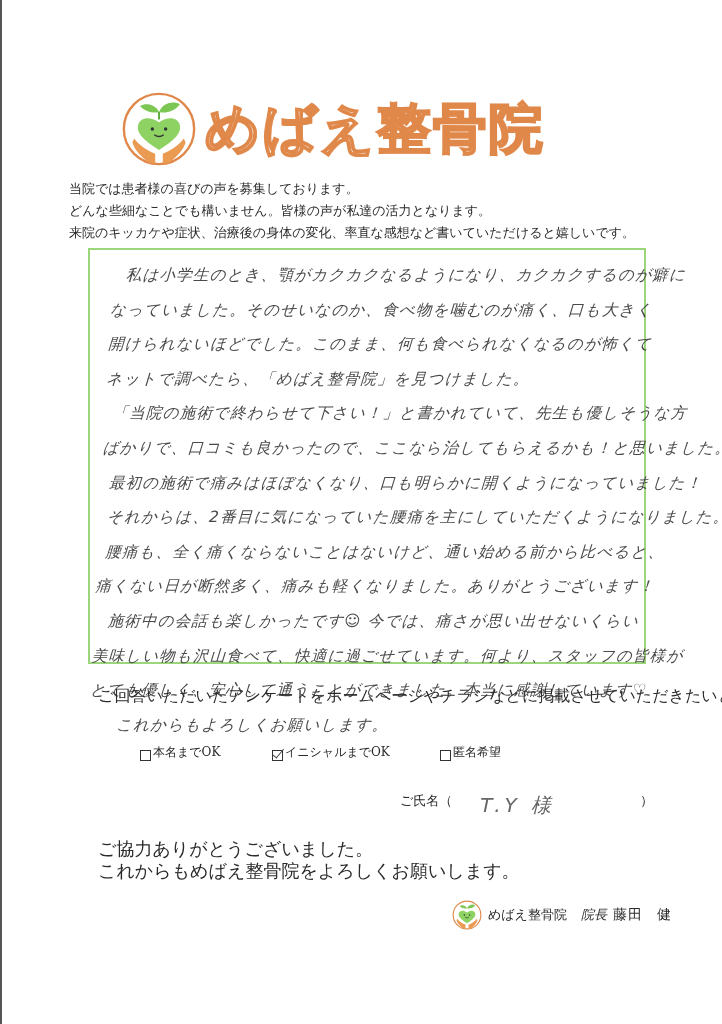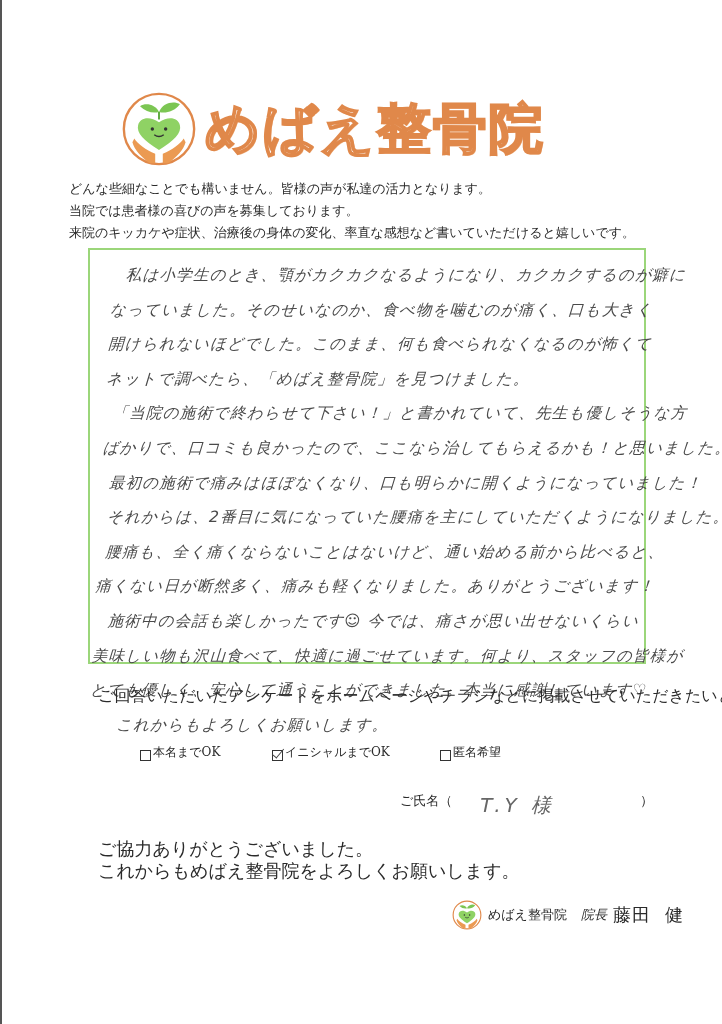--- a/index.html
+++ b/index.html
@@ -54,21 +54,21 @@
     color: #666; letter-spacing: 4px; width: 160px;
   }
 
   .closing { position: absolute; left: 98px; top: 838px; font-size: 18px; line-height: 22px; }
   .closing p { margin: 0; white-space: nowrap; }
 
   .signature { position: absolute; left: 452px; top: 900px; display: flex; align-items: center; white-space: nowrap; font-size: 13px; }
   .signature .mini-mark { width: 30px; height: 30px; margin-right: 6px; }
   .signature .clinic { margin-right: 14px; }
   .signature .title { margin-right: 6px; font-style: italic; }
-  .signature .person { font-size: 18px; letter-spacing: 1px; }
+  .signature .person { font-size: 14px; letter-spacing: 1px; }
   .signature .person .gap { display: inline-block; width: 14px; }
 </style>
 </head>
 <body>
 
 <div class="scan-edge"></div>
 
 <div class="logo">
   <svg class="logo-mark" viewBox="0 0 80 80">
     <circle cx="40" cy="40" r="37" fill="#fff" stroke="#e0884a" stroke-width="2.5"></circle>
@@ -79,22 +79,22 @@
     <circle cx="33" cy="40" r="1.8" fill="#333"></circle>
     <circle cx="47" cy="40" r="1.8" fill="#333"></circle>
     <path d="M35 46 Q40 50 45 46" stroke="#333" stroke-width="1.5" fill="none"></path>
     <path d="M14 50 C18 56 26 62 36 66 L36 76 L30 76 C22 70 14 62 12 54 Z" fill="#eb9a52"></path>
     <path d="M66 50 C62 56 54 62 44 66 L44 76 L50 76 C58 70 66 62 68 54 Z" fill="#eb9a52"></path>
   </svg>
   <span class="logo-text">めばえ整骨院</span>
 </div>
 
 <div class="intro">
+  <p>当院では患者様の喜びの声を募集しております。</p>
   <p>どんな些細なことでも構いません。皆様の声が私達の活力となります。</p>
-  <p>当院では患者様の喜びの声を募集しております。</p>
   <p>来院のキッカケや症状、治療後の身体の変化、率直な感想など書いていただけると嬉しいです。</p>
 </div>
 
 <div class="testimony"></div>
 <div class="hand">
   <p class="i2">私は小学生のとき、顎がカクカクなるようになり、カクカクするのが癖に</p>
   <p>なっていました。そのせいなのか、食べ物を噛むのが痛く、口も大きく</p>
   <p>開けられないほどでした。このまま、何も食べられなくなるのが怖くて</p>
   <p>ネットで調べたら、「めばえ整骨院」を見つけました。</p>
   <p class="i1">「当院の施術で終わらせて下さい！」と書かれていて、先生も優しそうな方</p>

